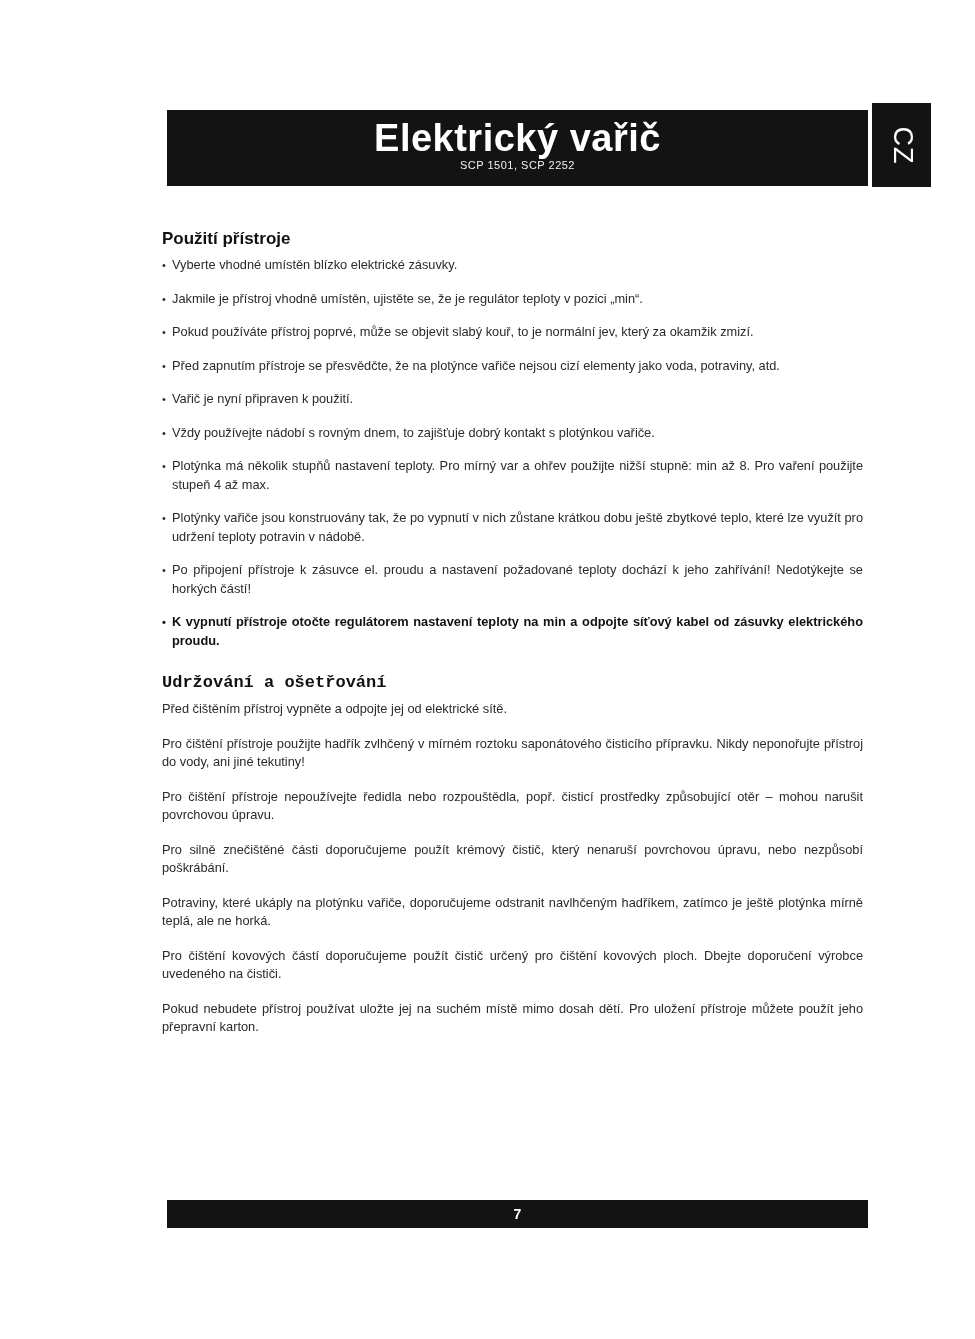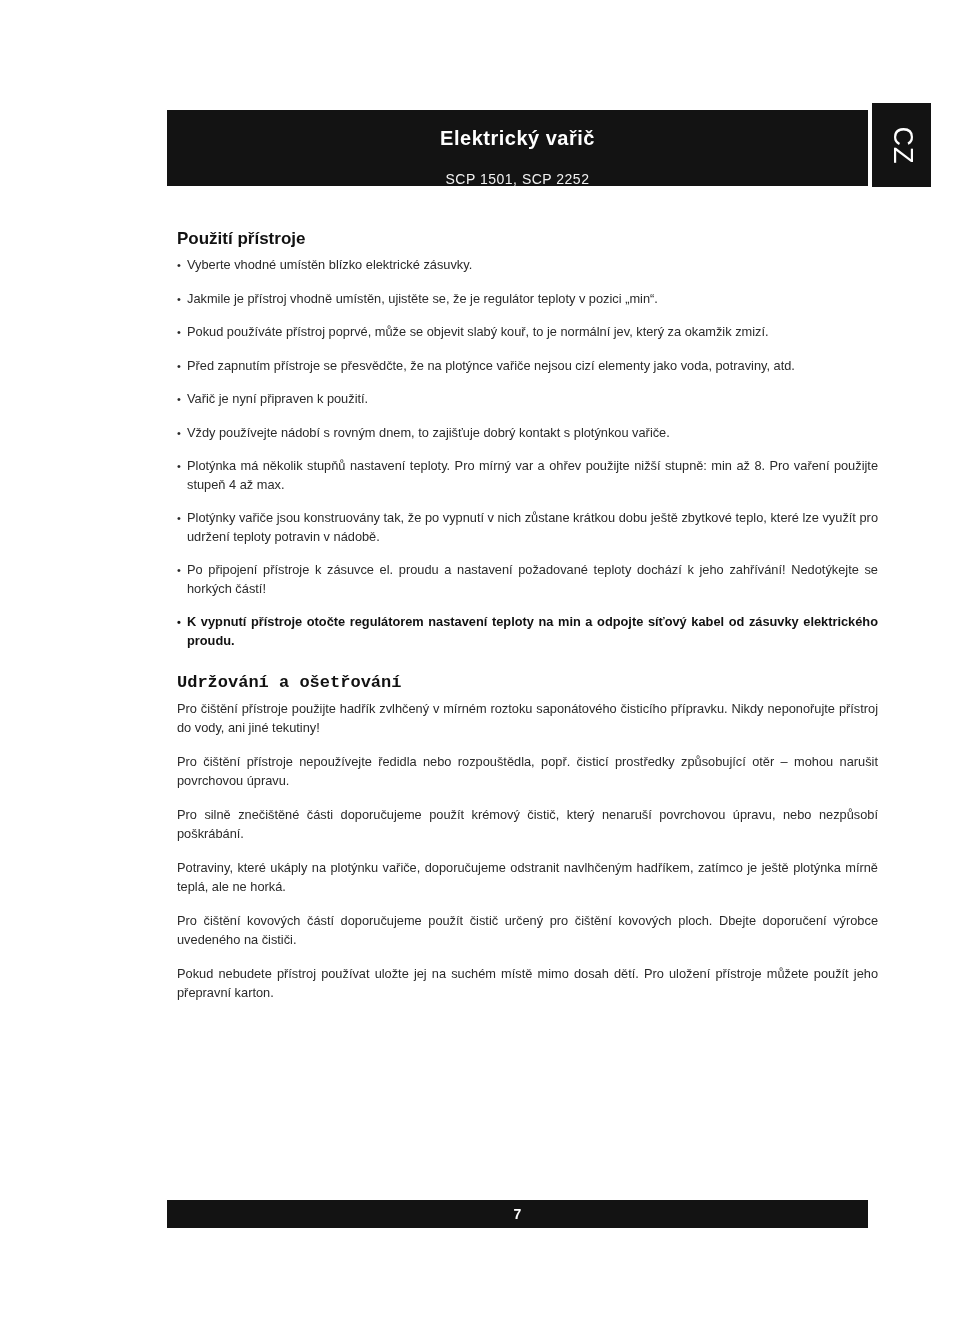--- a/index.html
+++ b/index.html
@@ -23,31 +23,31 @@
     top: 110px;
     width: 701px;
     height: 76px;
     background: #131313;
     color: #ffffff;
     text-align: center;
     box-sizing: border-box;
     padding-top: 11px;
   }
   .header-title {
-    font-size: 20px;
+    font-size: 38px;
     font-weight: 600;
     letter-spacing: 0.5px;
     line-height: 34px;
     text-align: center;
   }
   .header-subtitle {
-    font-size: 14px;
+    font-size: 11px;
     font-weight: 400;
     letter-spacing: 0.5px;
-    margin-top: 16px;
+    margin-top: 4px;
     color: #f2f2f2;
   }
   .lang-tab {
     position: absolute;
     left: 872px;
     top: 103px;
     width: 59px;
     height: 84px;
     background: #131313;
     color: #ffffff;
@@ -58,21 +58,21 @@
   .lang-tab span {
     transform: rotate(90deg);
     font-size: 27px;
     font-weight: 400;
     letter-spacing: 1px;
   }
 
   
   .content {
     position: absolute;
-    left: 177px;
+    left: 162px;
     top: 228px;
     width: 701px;
     color: #2a2a2a;
     font-size: 12.8px;
     line-height: 18.5px;
   }
   .section-heading {
     font-size: 17px;
     font-weight: 700;
     color: #111111;
@@ -172,20 +172,21 @@
       </div>
       <div class="bullet">
         <span class="marker">•</span>
         <span class="bullet-text">Po připojení přístroje k zásuvce el. proudu a nastavení požadované teploty dochází k jeho zahřívání! Nedotýkejte se horkých částí!</span>
       </div>
       <div class="bullet bold">
         <span class="marker">•</span>
         <span class="bullet-text">K vypnutí přístroje otočte regulátorem nastavení teploty na min a odpojte síťový kabel od zásuvky elektrického proudu.</span>
       </div>
       <h2 class="section-heading second">Udržování a ošetřování</h2>
+      <p class="para">Před čištěním přístroj vypněte a odpojte jej od elektrické sítě.</p>
       <p class="para">Pro čištění přístroje použijte hadřík zvlhčený v mírném roztoku saponátového čisticího přípravku. Nikdy neponořujte přístroj do vody, ani jiné tekutiny!</p>
       <p class="para">Pro čištění přístroje nepoužívejte ředidla nebo rozpouštědla, popř. čisticí prostředky způsobující otěr – mohou narušit povrchovou úpravu.</p>
       <p class="para">Pro silně znečištěné části doporučujeme použít krémový čistič, který nenaruší povrchovou úpravu, nebo nezpůsobí poškrábání.</p>
       <p class="para">Potraviny, které ukáply na plotýnku vařiče, doporučujeme odstranit navlhčeným hadříkem, zatímco je ještě plotýnka mírně teplá, ale ne horká.</p>
       <p class="para">Pro čištění kovových částí doporučujeme použít čistič určený pro čištění kovových ploch. Dbejte doporučení výrobce uvedeného na čističi.</p>
       <p class="para">Pokud nebudete přístroj používat uložte jej na suchém místě mimo dosah dětí. Pro uložení přístroje můžete použít jeho přepravní karton.</p>
     </div>
 
   <div class="footer-bar">
     <span>7</span>

